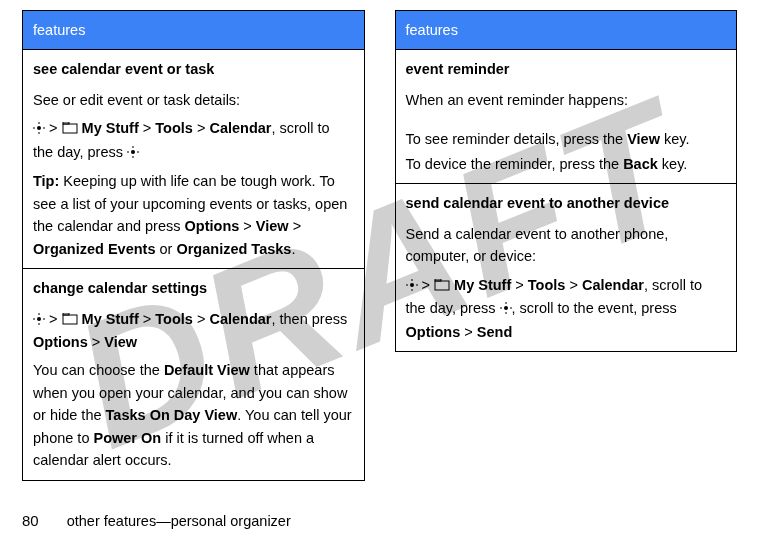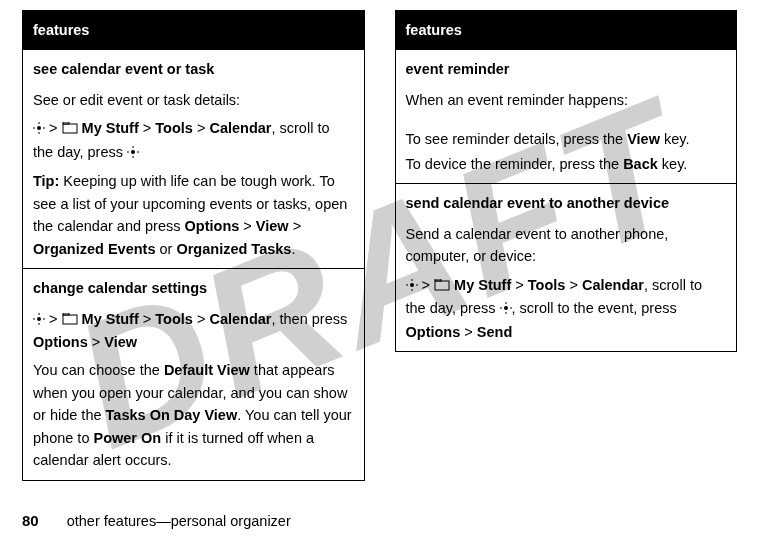--- a/index.html
+++ b/index.html
@@ -43,23 +43,23 @@
       border-collapse: collapse;
     }
     .table td {
       border: 1px solid #000;
       padding: 8px 10px;
       vertical-align: top;
       font-size: 14.5px;
       line-height: 1.55;
     }
     .header-cell {
-      background: #000000;
+      background: #3b82f6;
       color: #fff;
-      font-weight: bold;
+      font-weight: normal;
       border: 1px solid #000;
     }
     .section-title {
       font-weight: bold;
       margin-bottom: 8px;
       display: block;
     }
     .cond {
       font-family: "Arial Narrow", Arial, sans-serif;
       font-stretch: condensed;
@@ -70,21 +70,21 @@
       vertical-align: middle;
     }
     .footer {
       position: absolute;
       bottom: 18px;
       left: 22px;
       font-size: 14.5px;
       z-index: 1;
     }
     .page-num {
-      font-weight: bold;
+      font-weight: normal;
       margin-right: 28px;
       font-size: 15px;
     }
     p { margin-top: 6px; }
     p:first-of-type { margin-top: 4px; }
   </style>
 </head>
 <body>
 
 <div class="watermark">DRAFT</div>

